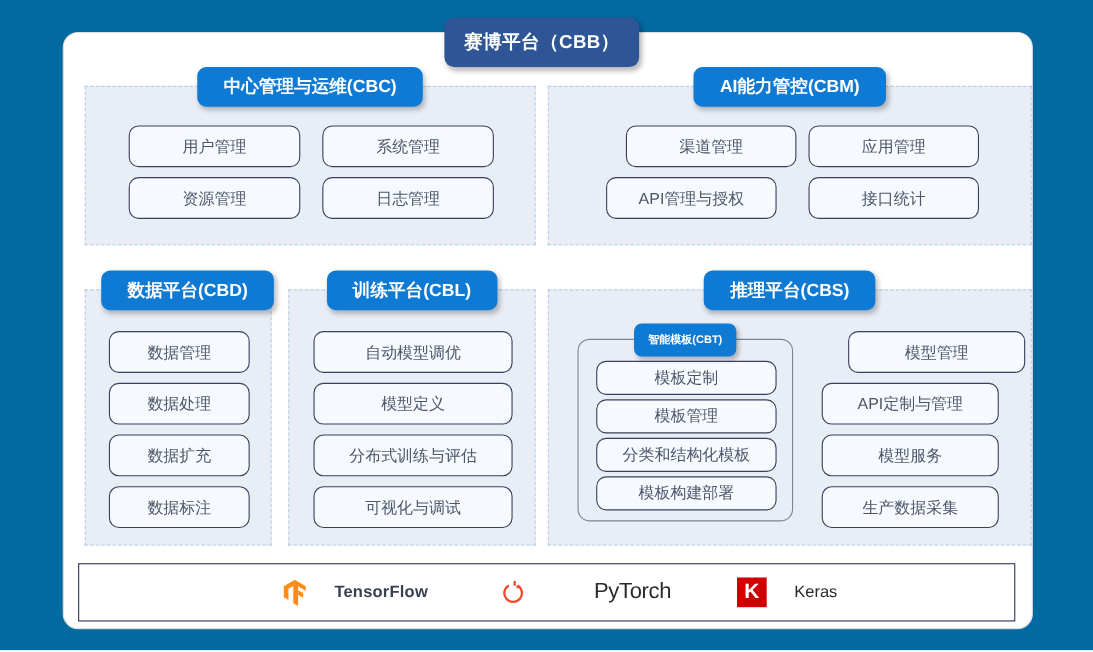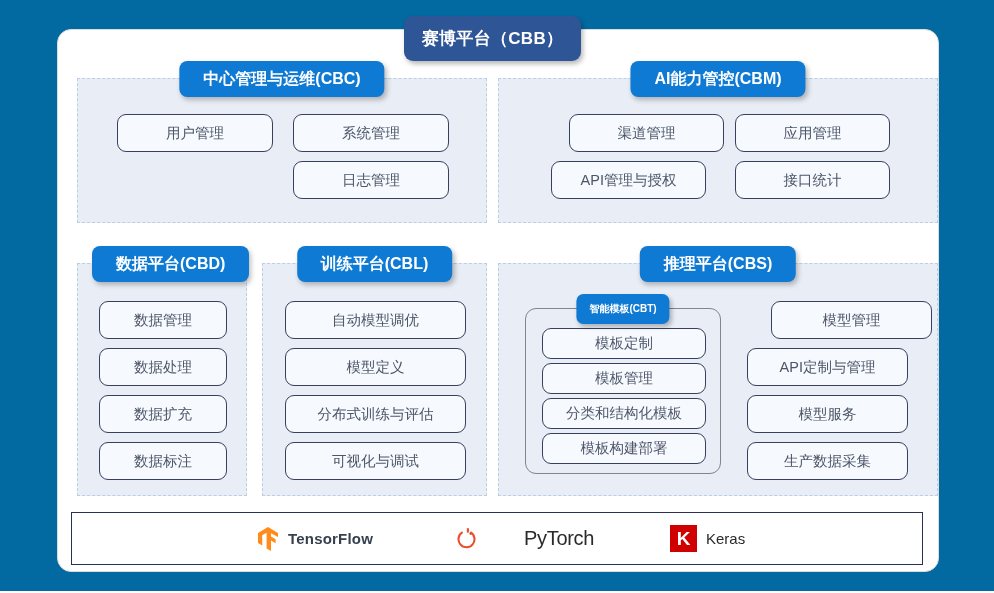--- a/index.html
+++ b/index.html
@@ -107,21 +107,21 @@
     background: #ffffff;
     border: 1.4px solid #2a3156;
     display: flex;
     align-items: center;
   }
   .fw {
     display: flex; align-items: center;
     gap: 9px;
     position: absolute;
   }
-  .fw-label { color: #37404e; }
+  .fw-label { color: #37404e; margin-left: 16px; }
 
   .fw-tf      { left: 185px; }
   .fw-tf .fw-label { font-size: 15px; font-weight: bold; letter-spacing: .2px; }
   .fw-pt      { left: 385px; gap: 48px; }
   .fw-pt .fw-label { font-size: 20px; font-weight: normal; color: #2a2a2a; letter-spacing: -.3px;}
   .fw-ke      { left: 598px; }
   .fw-ke .fw-label { font-size: 15px; font-weight: normal; color: #2a2a2a; }
 
   .keras-mark {
     width: 27px; height: 27px;
@@ -138,20 +138,21 @@
 <div class="canvas">
 
   <div class="outer-frame"></div>
 
   <div class="title-badge">赛博平台（CBB）</div>
 
   <div class="section" style="left:77px; top:78px; width:410px; height:145px;">
     <div class="section-badge badge-center">中心管理与运维(CBC)</div>
     <div class="card" style="left:39px;  top:35px; width:156px; height:38px;">用户管理</div>
     <div class="card" style="left:215px; top:35px; width:156px; height:38px;">系统管理</div>
+    <div class="card" style="left:39px;  top:82px; width:156px; height:38px;">资源管理</div>
     <div class="card" style="left:215px; top:82px; width:156px; height:38px;">日志管理</div>
   </div>
 
   <div class="section" style="left:498px; top:78px; width:440px; height:145px;">
     <div class="section-badge badge-center">AI能力管控(CBM)</div>
     <div class="card" style="left:52px;  top:35px; width:155px; height:38px;margin-left:18px;">渠道管理</div>
     <div class="card" style="left:236px; top:35px; width:155px; height:38px;">应用管理</div>
     <div class="card" style="left:52px;  top:82px; width:155px; height:38px;">API管理与授权</div>
     <div class="card" style="left:236px; top:82px; width:155px; height:38px;">接口统计</div>
   </div>

